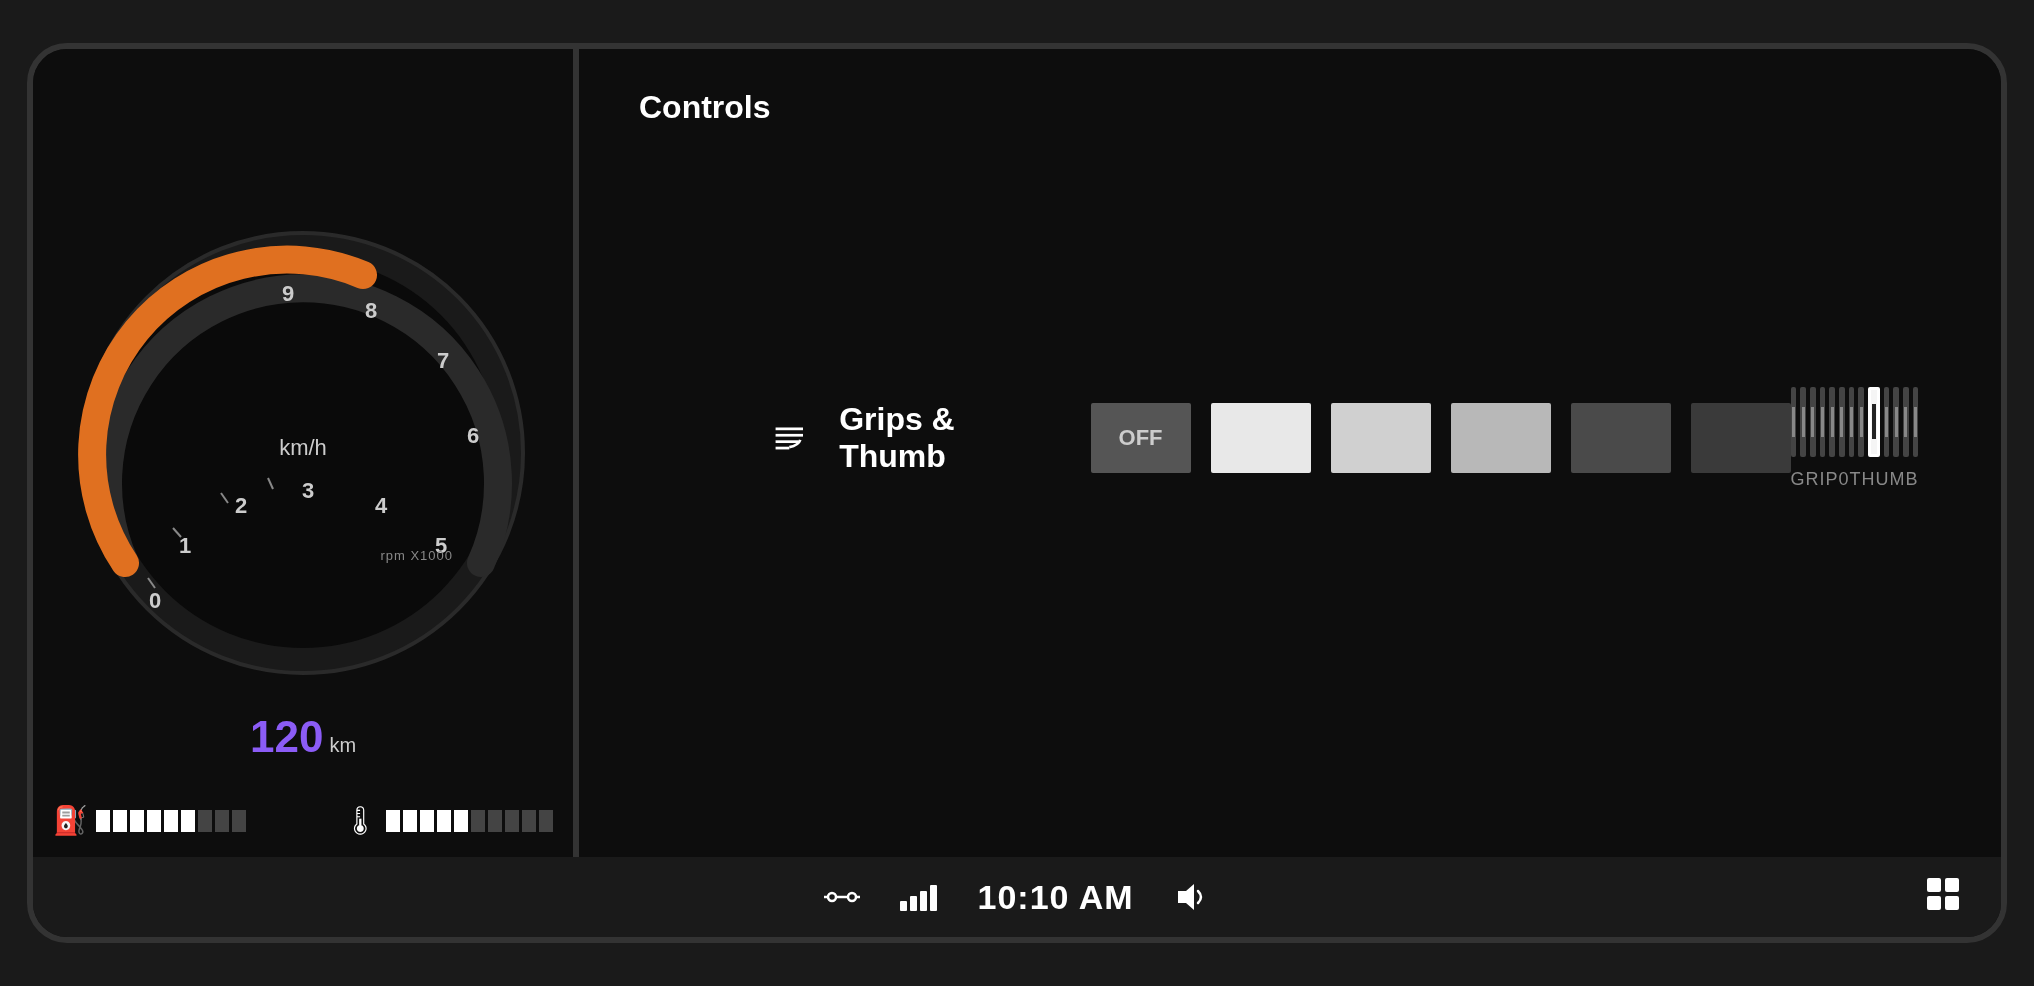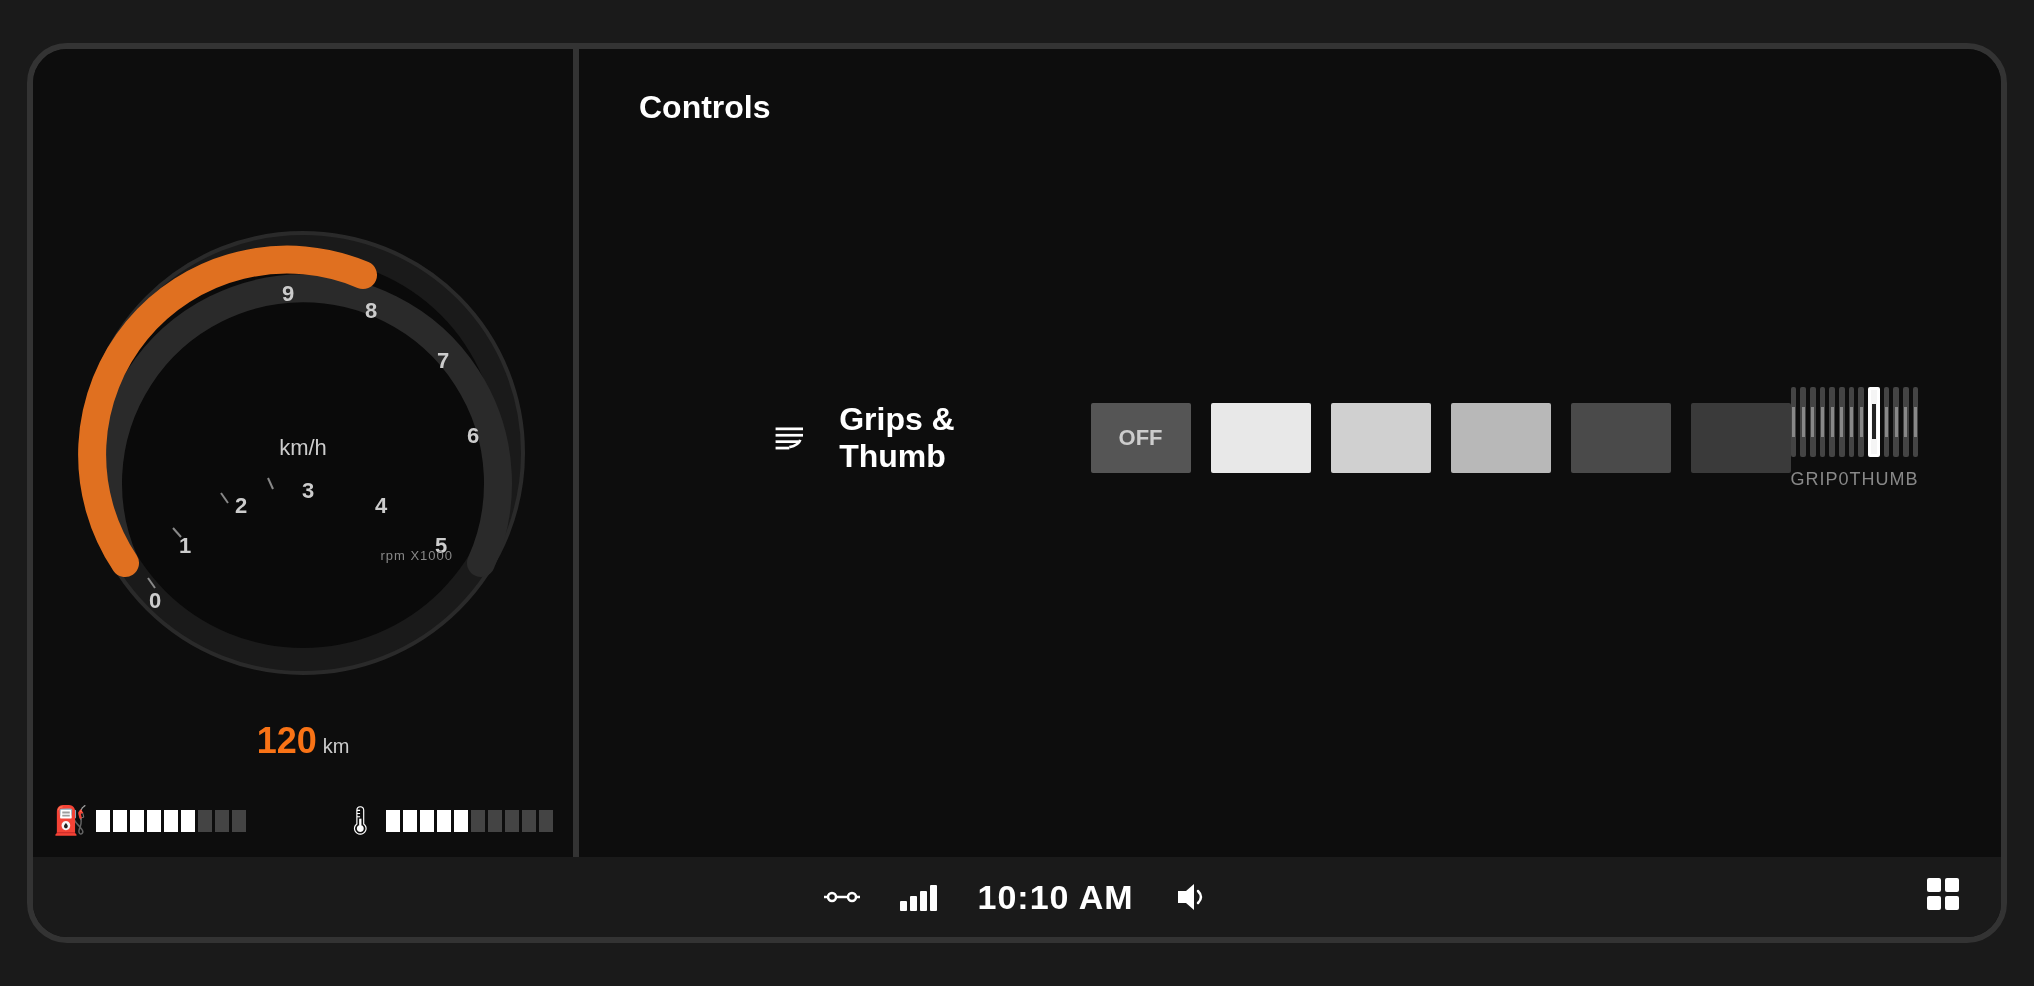--- a/index.html
+++ b/index.html
@@ -95,23 +95,23 @@
       position: absolute;
       bottom: 95px;
       left: 50%;
       transform: translateX(-50%);
       display: flex;
       align-items: baseline;
       gap: 6px;
     }
 
     .distance-value {
-      font-size: 36px;
+      font-size: 44px;
       font-weight: 700;
-      color: #f97316;
+      color: #8b5cf6;
     }
 
     .distance-unit {
       font-size: 20px;
       color: #ccc;
     }
 
     .bottom-gauges {
       position: absolute;
       bottom: 20px;

